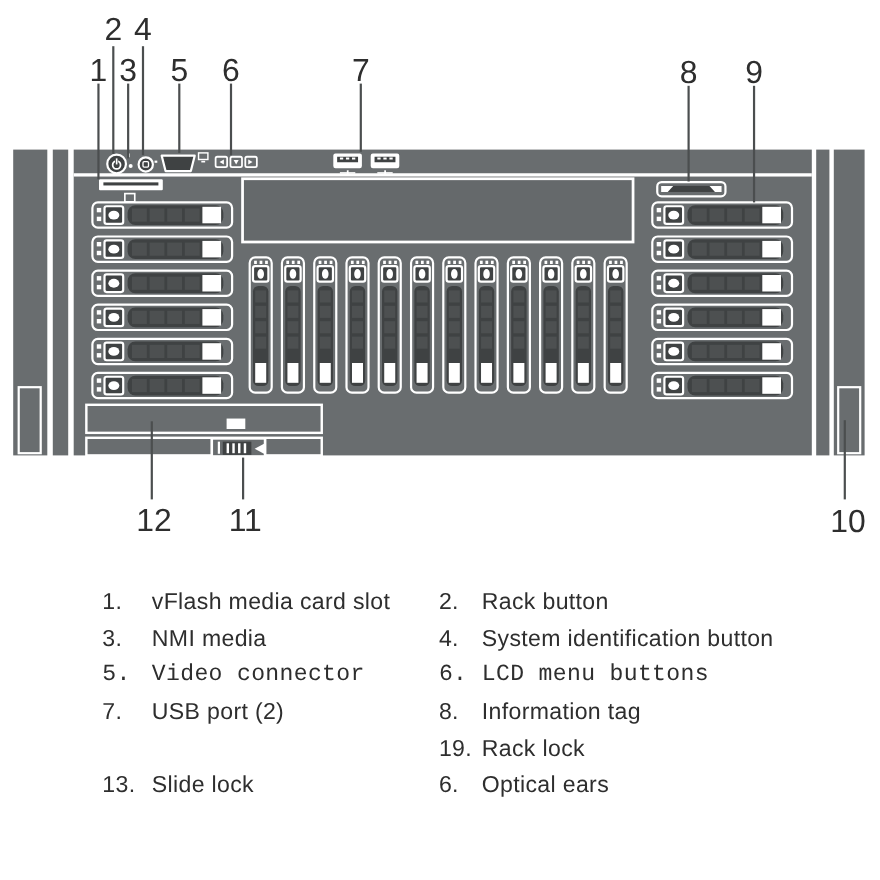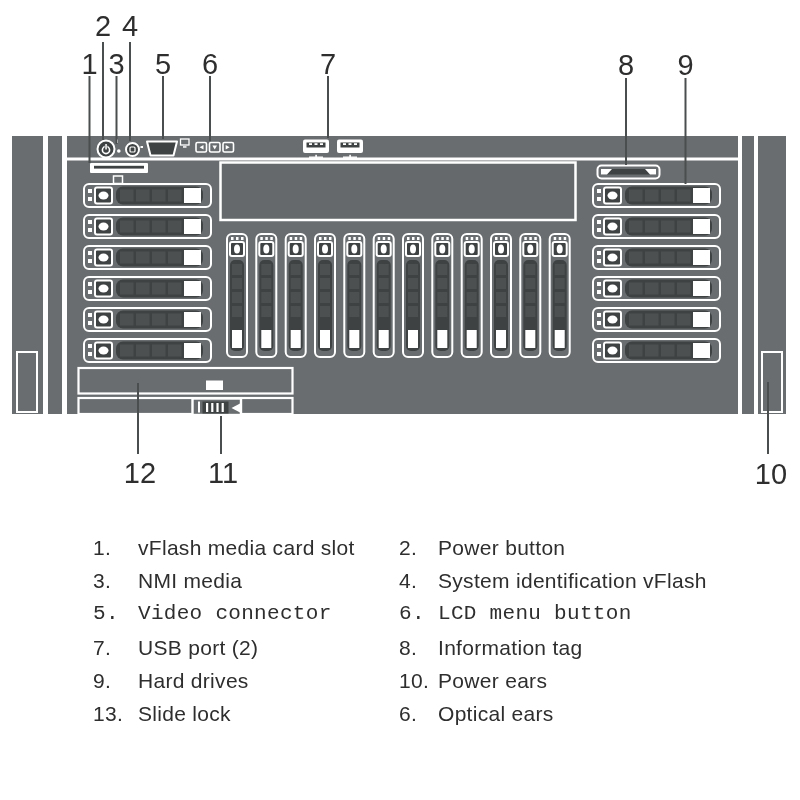--- a/index.html
+++ b/index.html
@@ -235,45 +235,42 @@
         <text class="callout" x="140" y="483" text-anchor="middle">12</text>
       </g>
     </g>
   </svg>
 
   <div id="legend">
     <div class="legend-item col1 r0">
       <span class="lnum">1.</span><span class="llabel">vFlash media card slot</span>
     </div>
     <div class="legend-item col2 r0">
-      <span class="lnum">2.</span><span class="llabel">Power button</span>
+      <span class="lnum">2.</span><span class="llabel">Rack button</span>
     </div>
     <div class="legend-item col1 r1">
       <span class="lnum">3.</span><span class="llabel">NMI media</span>
     </div>
     <div class="legend-item col2 r1">
-      <span class="lnum">4.</span><span class="llabel">System identification vFlash</span>
+      <span class="lnum">4.</span><span class="llabel">System identification button</span>
     </div>
     <div class="legend-item col1 r2">
       <span class="lnum">5.</span><span class="llabel">Video connector</span>
     </div>
     <div class="legend-item col2 r2">
-      <span class="lnum">6.</span><span class="llabel">LCD menu button</span>
+      <span class="lnum">6.</span><span class="llabel">LCD menu buttons</span>
     </div>
     <div class="legend-item col1 r3">
       <span class="lnum">7.</span><span class="llabel">USB port (2)</span>
     </div>
     <div class="legend-item col2 r3">
       <span class="lnum">8.</span><span class="llabel">Information tag</span>
     </div>
-    <div class="legend-item col1 r4">
-      <span class="lnum">9.</span><span class="llabel">Hard drives</span>
-    </div>
     <div class="legend-item col2 r4">
-      <span class="lnum">10.</span><span class="llabel">Power ears</span>
+      <span class="lnum">19.</span><span class="llabel">Rack lock</span>
     </div>
     <div class="legend-item col1 r5">
       <span class="lnum">13.</span><span class="llabel">Slide lock</span>
     </div>
     <div class="legend-item col2 r5">
       <span class="lnum">6.</span><span class="llabel">Optical ears</span>
     </div>
   </div>
 
 </div>

